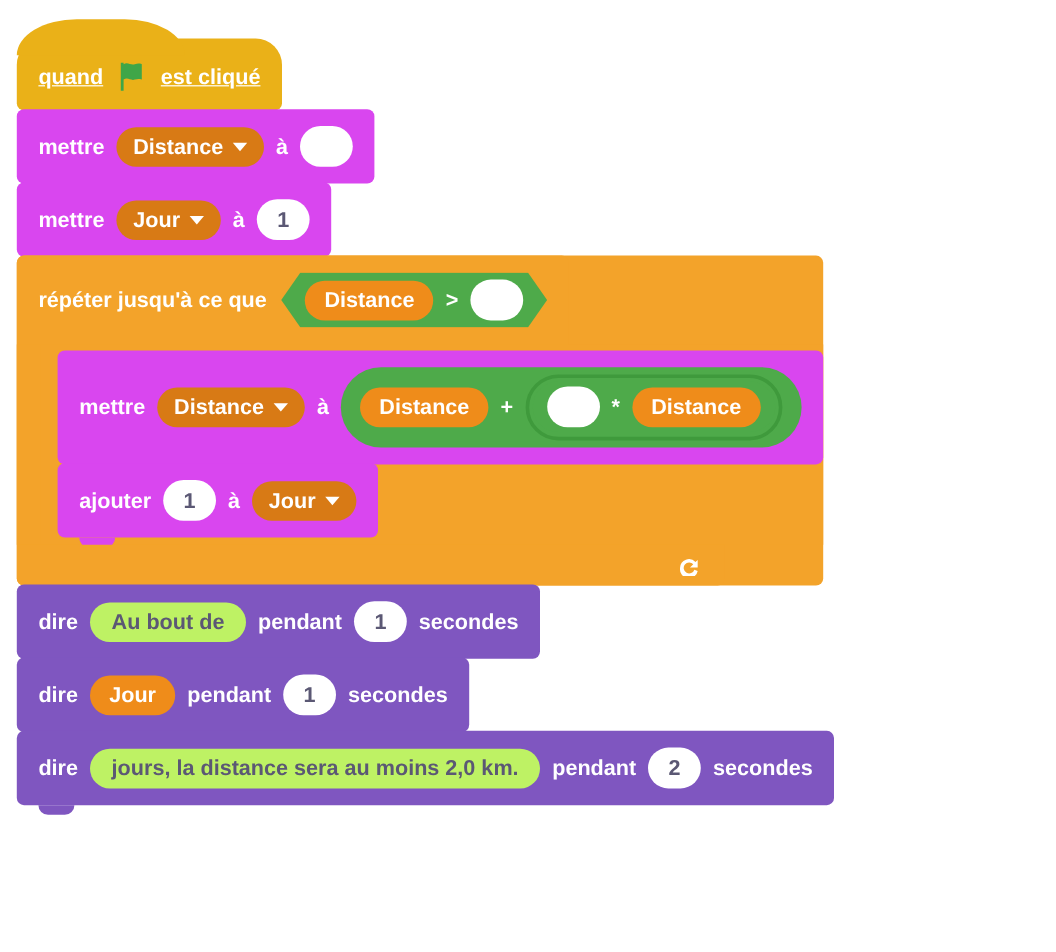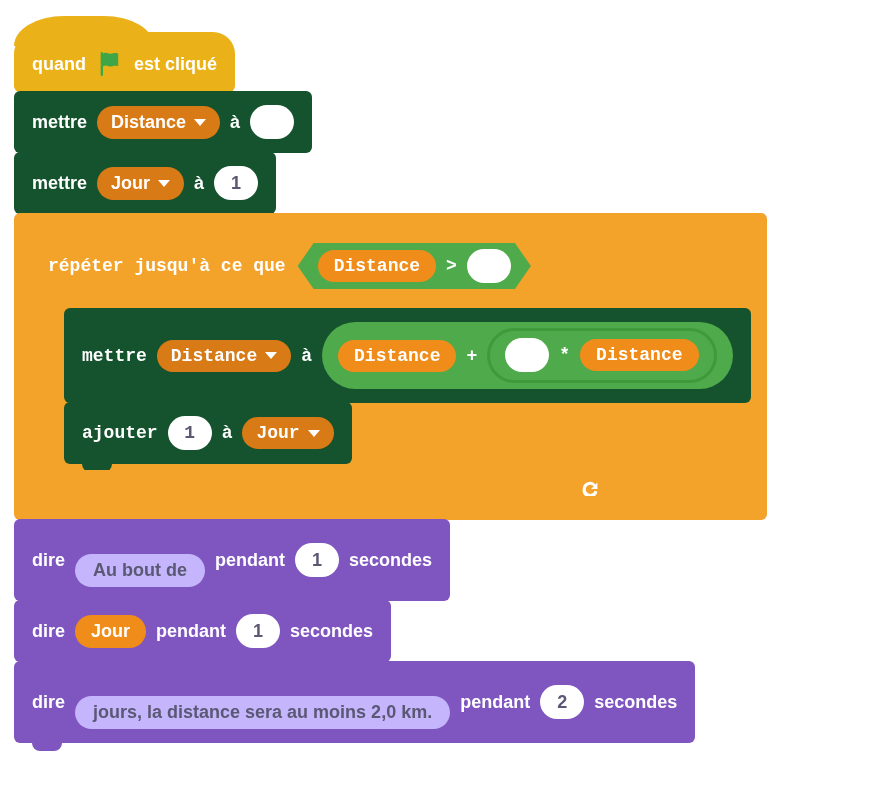--- a/index.html
+++ b/index.html
@@ -37,22 +37,22 @@
   }
   .hat::before{
     content:"";
     position:absolute;
     top:-16px; left:0;
     width:140px; height:30px;
     background:inherit;
     border-top-left-radius:50px 30px;
     border-top-right-radius:50px 30px;
   }
-  .yellow   { background:#eab118; }
-  .orange   { background:#14532d; }
+  .yellow   { background:#eab118;text-decoration:underline; }
+  .orange   { background:#d946ef; }
   .purple   { background:#7f56c0;align-items:center; }
   .green-reporter {
     background:#4eaa4a;
     display:inline-flex;
     align-items:center;
     gap:10px;
     padding:6px 16px;
     border-radius:999px;
     position:relative;
   }
@@ -95,40 +95,38 @@
     font-weight:700;
     min-width:44px;
     height:34px;
     border-radius:999px;
     display:inline-flex;
     align-items:center;
     justify-content:center;
     padding:0 12px;
   }
   .pill-text {
-    background:#c4b5fd;
+    background:#bef264;
     color:#5b5874;
     font-weight:600;
     border-radius:999px;
     display:inline-flex;
     align-items:center;
     padding:6px 18px;
-    margin-top:21px;
   }
   .label { font-weight:600; color:#fff; }
   .c-block {
     background:#f3a32a;
     border-radius:6px;
     display:flex;
     flex-direction:column;
     align-items:flex-start;
-    padding:16px;
+    padding:0;
     margin-top:-1px;
     position:relative;
-    font-family:Liberation Mono, monospace;
   }
   .c-top, .c-bottom {
     display:inline-flex;
     align-items:center;
     gap:12px;
     padding:14px 18px;
     background:#f3a32a;
     border-radius:6px 6px 0 0;
     position:relative;
   }

